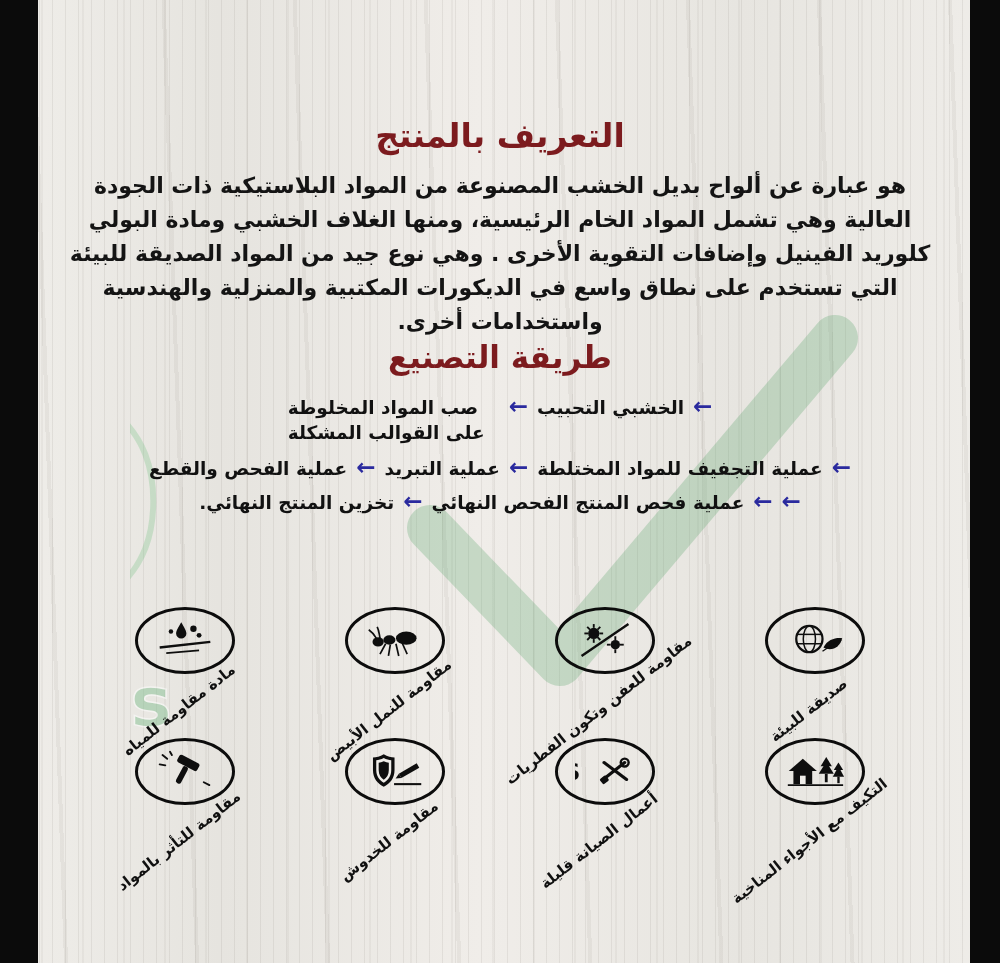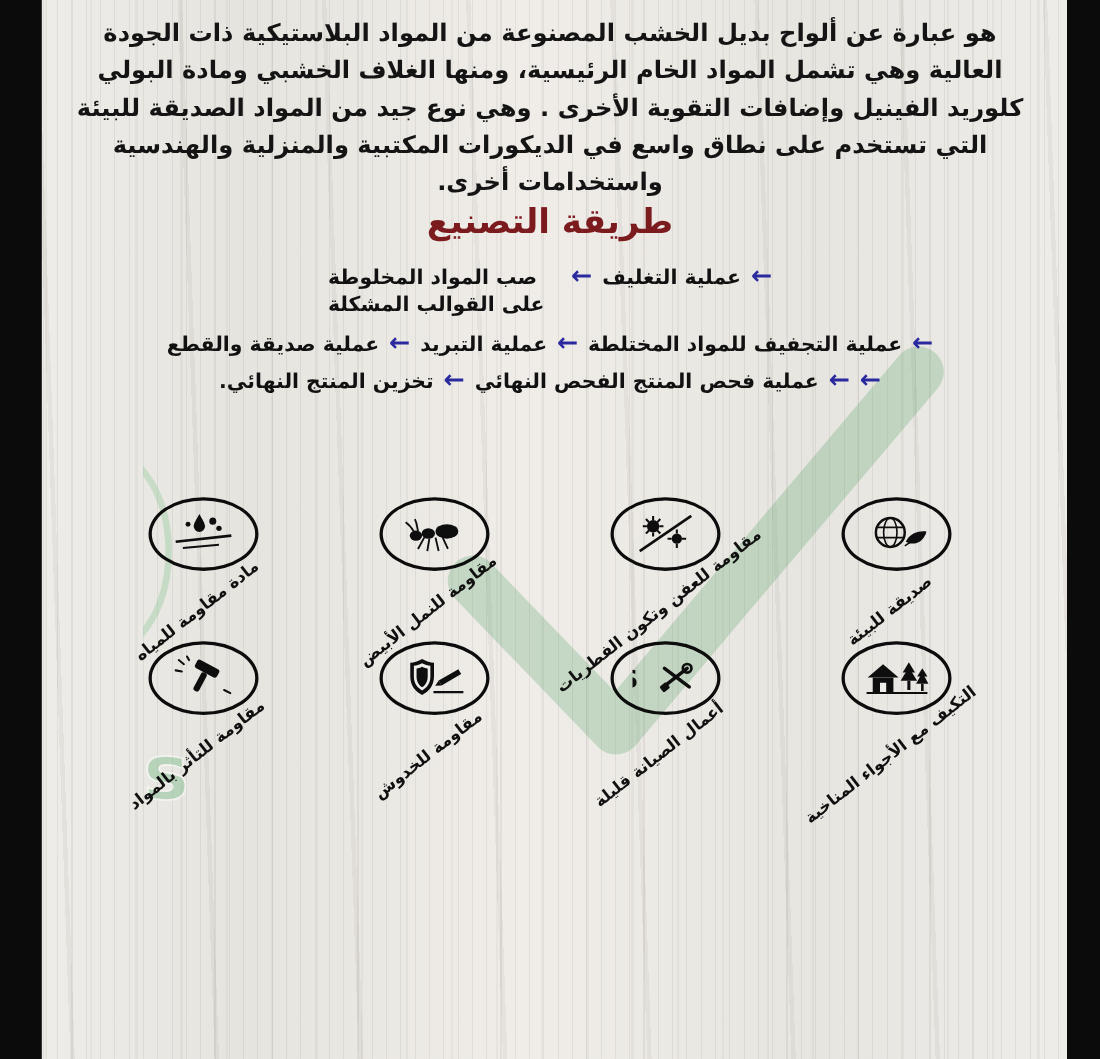--- a/index.html
+++ b/index.html
@@ -73,40 +73,41 @@
   <div class="watermark">
     <svg width="740" height="480" viewBox="0 0 740 480">
       <text x="40" y="340" font-size="320" font-weight="bold" fill="none" stroke="#6fbf7e" stroke-width="6" opacity="0.28">2D</text>
       <path d="M300 250 L430 385 L705 60" stroke="#4f9f60" stroke-width="46" fill="none" opacity="0.26" stroke-linecap="round" stroke-linejoin="round"></path>
       <text x="50" y="448" font-size="70" font-weight="bold" letter-spacing="8" fill="#86c193" stroke="#ffffff" stroke-width="1.5" opacity="0.5">For Decors</text>
     </svg>
   </div>
 
   <div class="content">
 
+    <h1 class="main-title">التعريف بالمنتج</h1>
     <p class="intro">هو عبارة عن ألواح بديل الخشب المصنوعة من المواد البلاستيكية ذات الجودة العالية وهي تشمل المواد الخام الرئيسية، ومنها الغلاف الخشبي ومادة البولي كلوريد الفينيل وإضافات التقوية الأخرى . وهي نوع جيد من المواد الصديقة للبيئة التي تستخدم على نطاق واسع في الديكورات المكتبية والمنزلية والهندسية واستخدامات أخرى.</p>
 
     <h2 class="section-title">طريقة التصنيع</h2>
 
     <div class="process">
 
       <div class="process-row">
         <span class="arrow">←</span>
-        <span class="step">عملية التغليف</span>
+        <span class="step">الخشبي التحبيب</span>
         <span class="arrow">←</span>
         <span class="step wraps">صب المواد المخلوطة على القوالب المشكلة</span>
       </div>
 
       <div class="process-row">
         <span class="arrow">←</span>
         <span class="step">عملية التجفيف للمواد المختلطة</span>
         <span class="arrow">←</span>
         <span class="step">عملية التبريد</span>
         <span class="arrow">←</span>
-        <span class="step">عملية صديقة والقطع</span>
+        <span class="step">عملية الفحص والقطع</span>
       </div>
 
       <div class="process-row">
         <span class="arrow">←</span>
         <span class="arrow">←</span>
         <span class="step">عملية فحص المنتج الفحص النهائي</span>
         <span class="arrow">←</span>
         <span class="step">تخزين المنتج النهائي.</span>
       </div>
 

